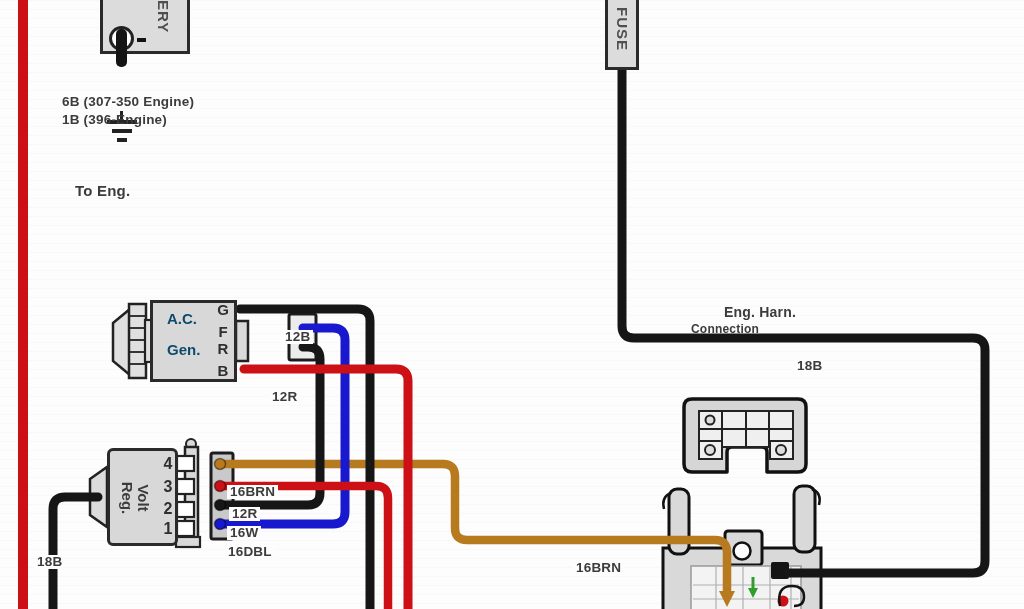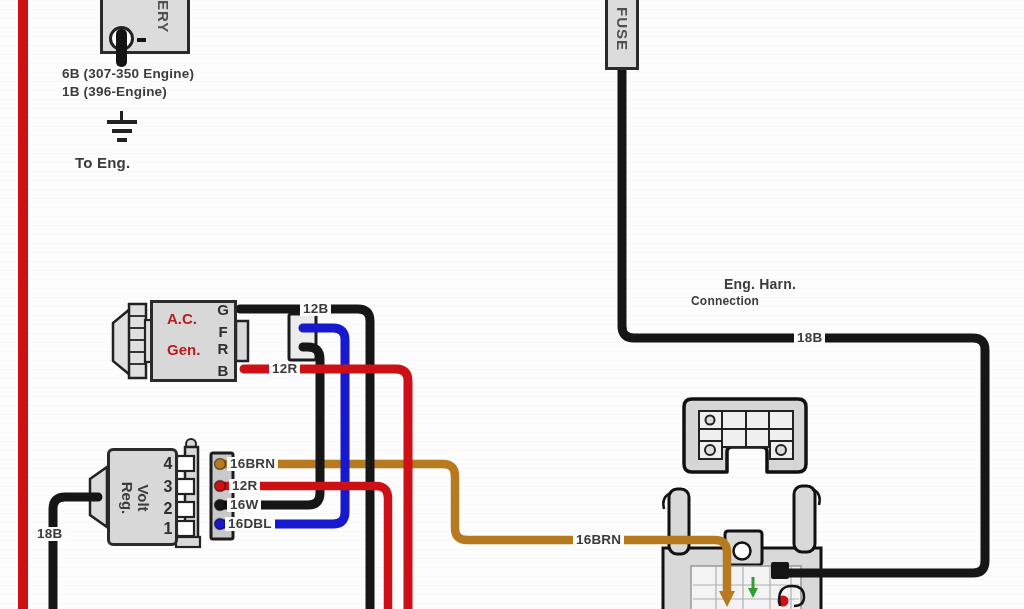--- a/index.html
+++ b/index.html
@@ -11,31 +11,31 @@
   }
   .stage * { box-sizing:border-box; }
   svg.layer { position:absolute; left:0; top:0; z-index:1; }
   .box {
     position:absolute; z-index:5;
     background:#dcdcdc; border:3px solid #2a2a2a;
   }
   .lbl {
     position:absolute; z-index:10;
     font-size:13.5px; font-weight:600; color:#3c3c3c;
-    line-height:14px; letter-spacing:0.2px; white-space:nowrap;
+    line-height:14px; letter-spacing:0.2px; white-space:nowrap;margin-top:28px;
   }
   .lbl.bg { background:#fdfdfd; padding:0 3px; }
   .note { font-size:13.5px; font-weight:600; color:#3c3c3c; }
   .vtext {
     position:absolute; writing-mode:vertical-rl; text-orientation:mixed;
     font-size:15px; font-weight:700; color:#4f4f4f; letter-spacing:1px;
   }
   .term { position:absolute; width:16px; text-align:center; font-size:15px; font-weight:700; color:#2f2f2f; }
   .num  { position:absolute; width:16px; text-align:center; font-size:16px; font-weight:700; color:#2f2f2f; }
-  .cname { position:absolute; font-size:15px; font-weight:600; color:#b91c1c; }
+  .cname { position:absolute; font-size:15px; font-weight:600; color:#0c4a6e; }
   .gbar { position:absolute; background:#222; z-index:6; }
 </style>
 </head>
 <body>
 
 <div class="stage">
 
   <svg class="layer" width="1024" height="609" viewBox="0 0 1024 609">
 
     <g>
@@ -167,21 +167,21 @@
     <div class="gbar" style="left:120px; top:111px; width:3px;  height:10px;"></div>
     <div class="gbar" style="left:107px; top:120px; width:30px; height:3.5px;"></div>
     <div class="gbar" style="left:112px; top:129px; width:20px; height:3.5px;"></div>
     <div class="gbar" style="left:117px; top:138px; width:10px; height:3.5px;"></div>
   </div>
 
   <span class="lbl note" style="left:62px; top:67px;">6B (307-350 Engine)</span>
   <span class="lbl note" style="left:62px; top:85px;">1B (396-Engine)</span>
   <span class="lbl" style="left:75px; top:156px; font-size:15px;">To Eng.</span>
 
-  <span class="lbl bg" style="left:300px; top:302px;">12B</span>
+  <span class="lbl bg" style="left:282px; top:302px;">12B</span>
   <span class="lbl bg" style="left:269px; top:362px;">12R</span>
   <span class="lbl bg" style="left:794px; top:331px;">18B</span>
   <span class="lbl bg" style="left:34px;  top:527px;">18B</span>
 
   <span class="lbl bg" style="left:227px; top:457px;">16BRN</span>
   <span class="lbl bg" style="left:229px; top:479px;">12R</span>
   <span class="lbl bg" style="left:227px; top:498px;">16W</span>
   <span class="lbl bg" style="left:225px; top:517px;text-align:right;">16DBL</span>
   <span class="lbl bg" style="left:573px; top:533px;">16BRN</span>
 

